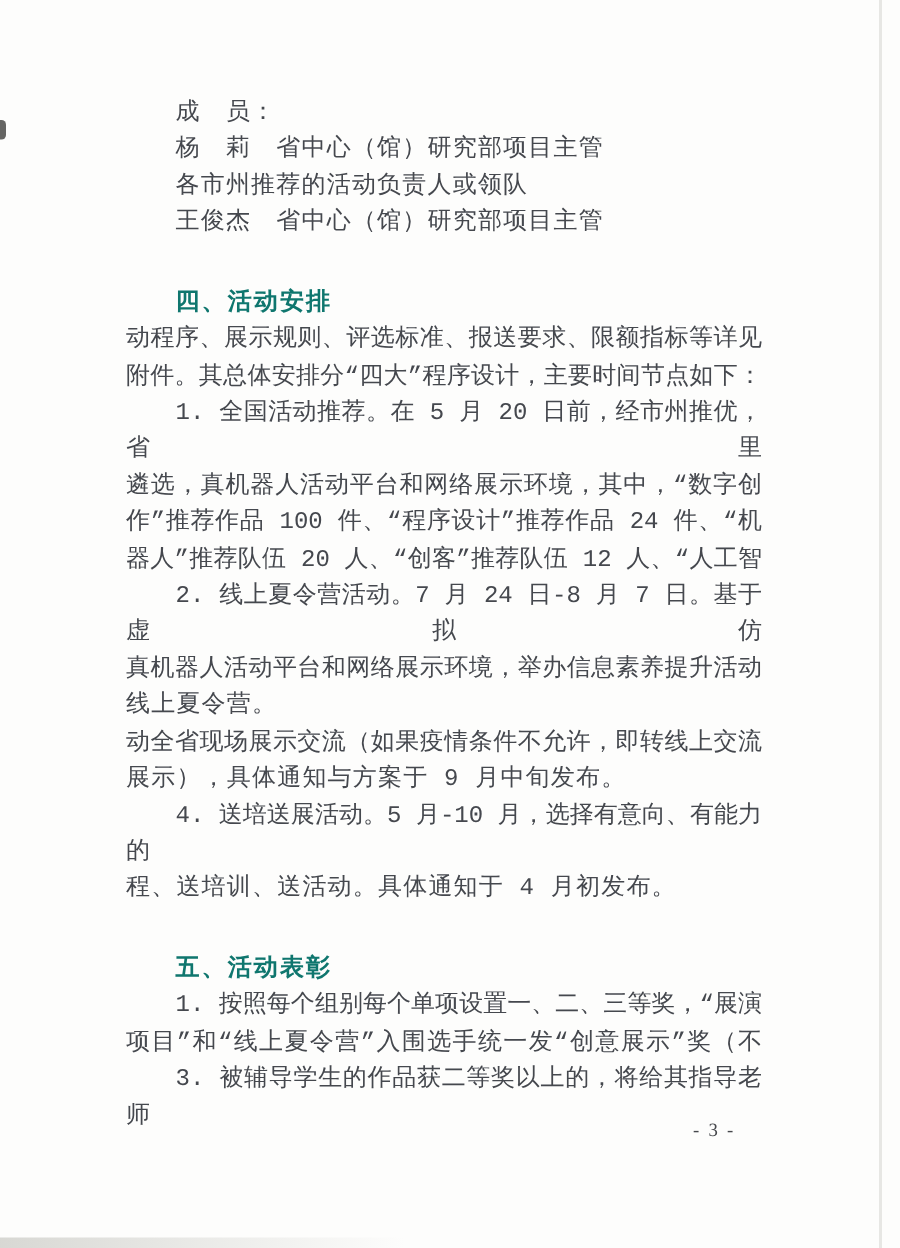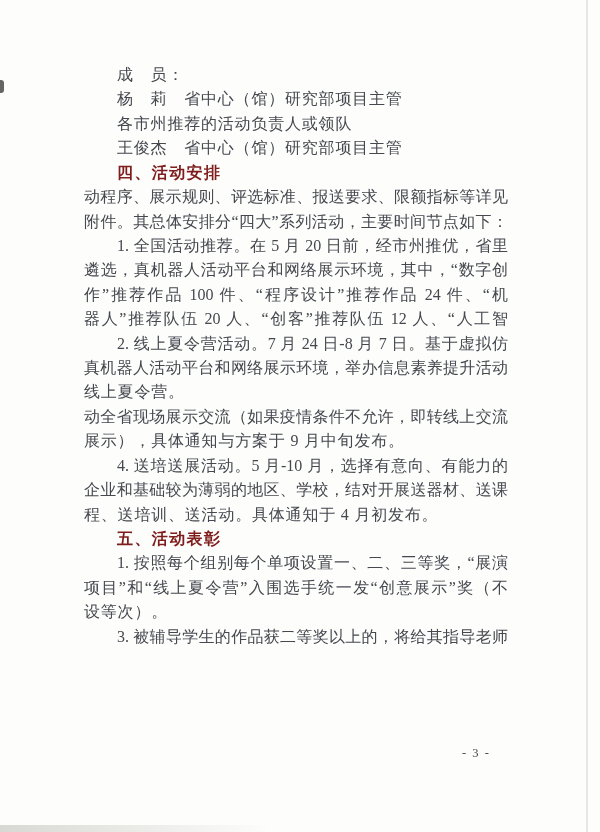--- a/index.html
+++ b/index.html
@@ -16,39 +16,40 @@
   .doc {
     position: absolute;
     left: 84px;
     top: 63px;
     width: 424px;
     font-size: 16px;
     line-height: 24.42px;
     color: #45484e;
   }
 
-  .line { min-height: 24.42px; }
+  .line { min-height: 24.42px; font-family: Liberation Mono, monospace; }
 
   
   .indent { text-indent: 33px; }
 
   
   .fill {
     text-align: justify;
     text-align-last: justify;
   }
 
   
   .ls { letter-spacing: 0.8px; }
 
   .heading {
-    font-family: Liberation Sans, sans-serif;
+    font-family: Liberation Mono, monospace;
     font-weight: 700;
-    color: #7f1d1d;
+    color: #0f766e;
     letter-spacing: 1.4px;
+    margin-top: 29px;
   }
 
   .page-number {
     position: absolute;
     left: 462px;
     top: 746px;
     width: 80px;
     font-size: 12.5px;
     letter-spacing: 1.5px;
     color: #46484c;
@@ -82,37 +83,35 @@
 
 <div class="page">
 
   <div class="doc">
     <div class="line indent ls">成　员：</div>
     <div class="line indent ls">杨　莉　省中心（馆）研究部项目主管</div>
     <div class="line indent ls">各市州推荐的活动负责人或领队</div>
     <div class="line indent ls">王俊杰　省中心（馆）研究部项目主管</div>
     <div class="line indent heading">四、活动安排</div>
     <div class="line fill">动程序、展示规则、评选标准、报送要求、限额指标等详见</div>
-    <div class="line fill">附件。其总体安排分“四大”系列活动，主要时间节点如下：</div>
+    <div class="line fill">附件。其总体安排分“四大”程序设计，主要时间节点如下：</div>
     <div class="line indent fill">1. 全国活动推荐。在 5 月 20 日前，经市州推优，省里</div>
     <div class="line fill">遴选，真机器人活动平台和网络展示环境，其中，“数字创</div>
     <div class="line fill">作”推荐作品 100 件、“程序设计”推荐作品 24 件、“机</div>
     <div class="line fill">器人”推荐队伍 20 人、“创客”推荐队伍 12 人、“人工智</div>
     <div class="line indent fill">2. 线上夏令营活动。7 月 24 日-8 月 7 日。基于虚拟仿</div>
     <div class="line fill">真机器人活动平台和网络展示环境，举办信息素养提升活动</div>
     <div class="line ls">线上夏令营。</div>
     <div class="line fill">动全省现场展示交流（如果疫情条件不允许，即转线上交流</div>
     <div class="line ls">展示），具体通知与方案于 9 月中旬发布。</div>
     <div class="line indent fill">4. 送培送展活动。5 月-10 月，选择有意向、有能力的</div>
-    <div class="line fill">企业和基础较为薄弱的地区、学校，结对开展送器材、送课</div>
     <div class="line ls">程、送培训、送活动。具体通知于 4 月初发布。</div>
     <div class="line indent heading">五、活动表彰</div>
     <div class="line indent fill">1. 按照每个组别每个单项设置一、二、三等奖，“展演</div>
     <div class="line fill">项目”和“线上夏令营”入围选手统一发“创意展示”奖（不</div>
-    <div class="line ls">设等次）。</div>
     <div class="line indent fill">3. 被辅导学生的作品获二等奖以上的，将给其指导老师</div>
   </div>
 
   <div class="page-number">- 3 -</div>
 
   <div class="edge-mark"></div>
   <div class="bottom-smudge"></div>
   <div class="right-streak"></div>
 
 </div>

